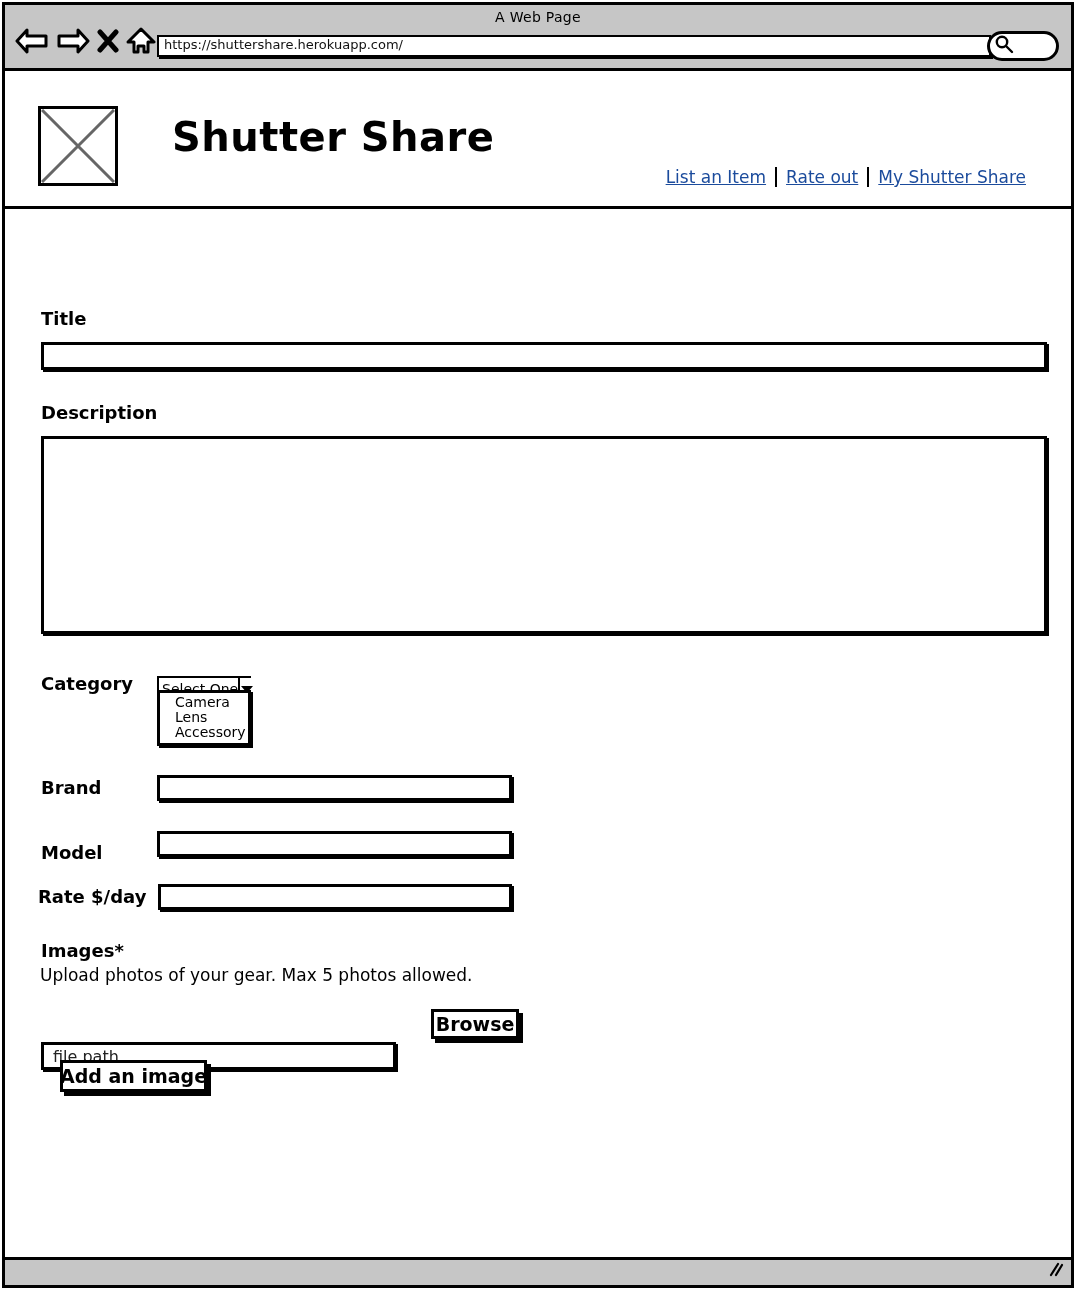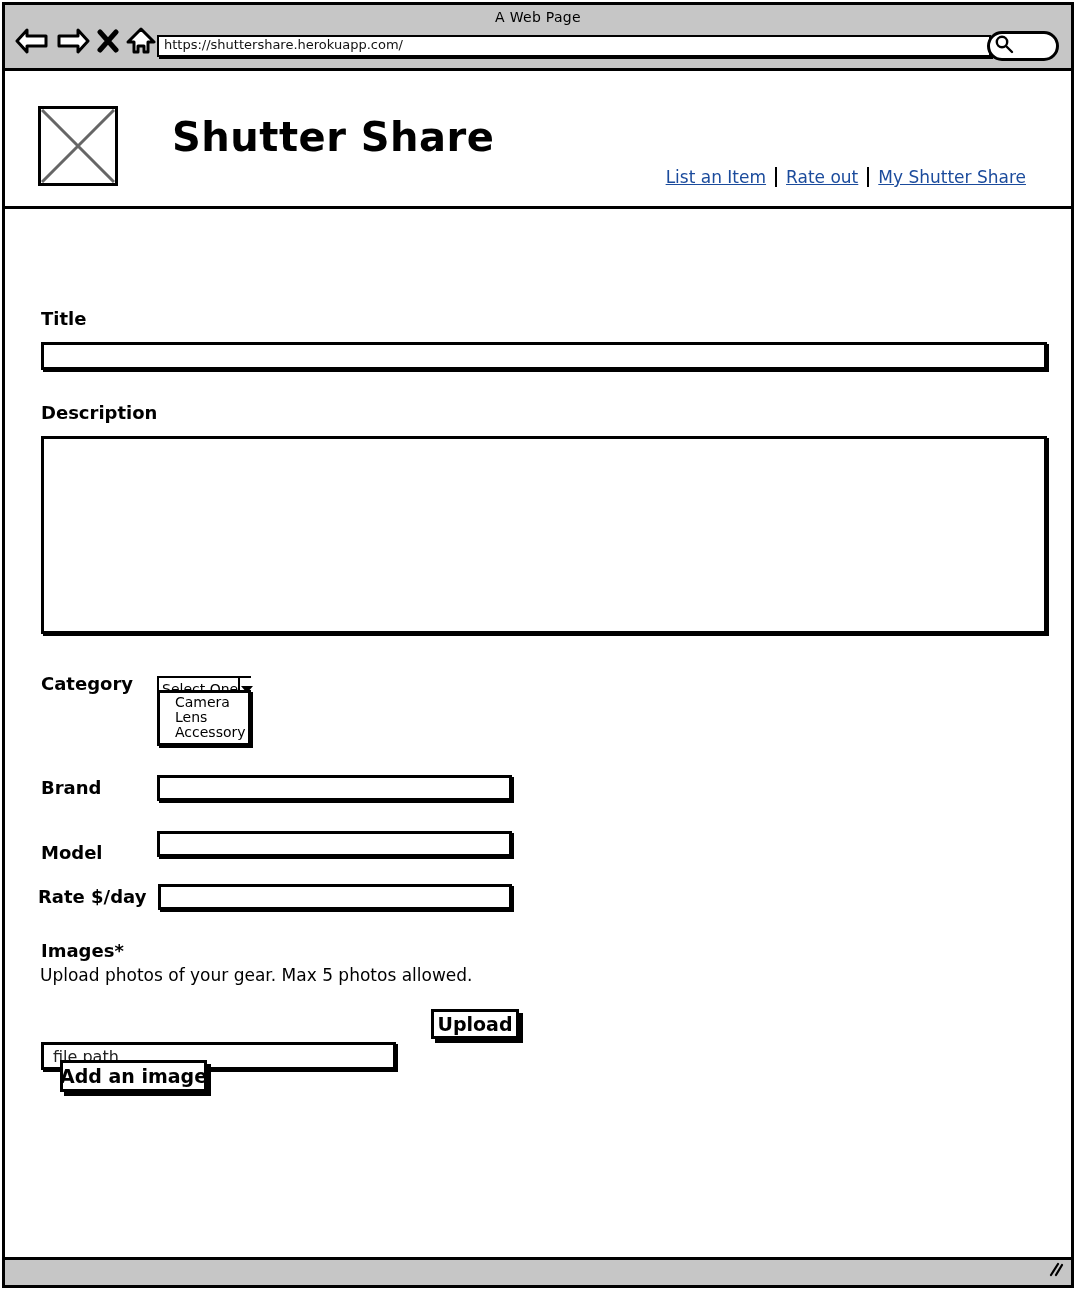--- a/index.html
+++ b/index.html
@@ -393,21 +393,21 @@
         <div class="wf-input" style="left:152px; top:622px; width:355px; height:26px;" placeholder=""></div>
 
         <div class="fld-label" style="left:33px; top:677px;">Rate $/day</div>
         <div class="wf-input" style="left:153px; top:675px; width:354px; height:26px;" placeholder=""></div>
 
         <div class="fld-label" style="left:36px; top:731px;">Images*</div>
         <div class="sub-text" style="left:35px; top:732px;margin-top:24px;">Upload photos of your gear. Max 5 photos allowed.</div>
 
         <div class="wf-input" style="left:36px; top:802px; width:355px; height:28px; padding-left:9px; font-size:16px;margin-top:31px;">file path</div>
 
-        <div class="wf-button" style="left:426px; top:800px; width:88px; height:30px; font-size:19px;">Upload</div>
+        <div class="wf-button" style="left:426px; top:800px; width:88px; height:30px; font-size:19px;">Browse</div>
 
         <div class="wf-button" style="left:55px; top:851px; width:147px; height:32px; font-size:19px;">Add an image</div>
 
       </div>
     </div>
 
     <div class="status-bar">
       <span class="resize-grip">
         <svg width="18" height="16" viewBox="0 0 18 16">
           <path d="M5 14 L12 3 M10 14 L16 4" stroke="#000" stroke-width="2.2" stroke-linecap="round"></path>

